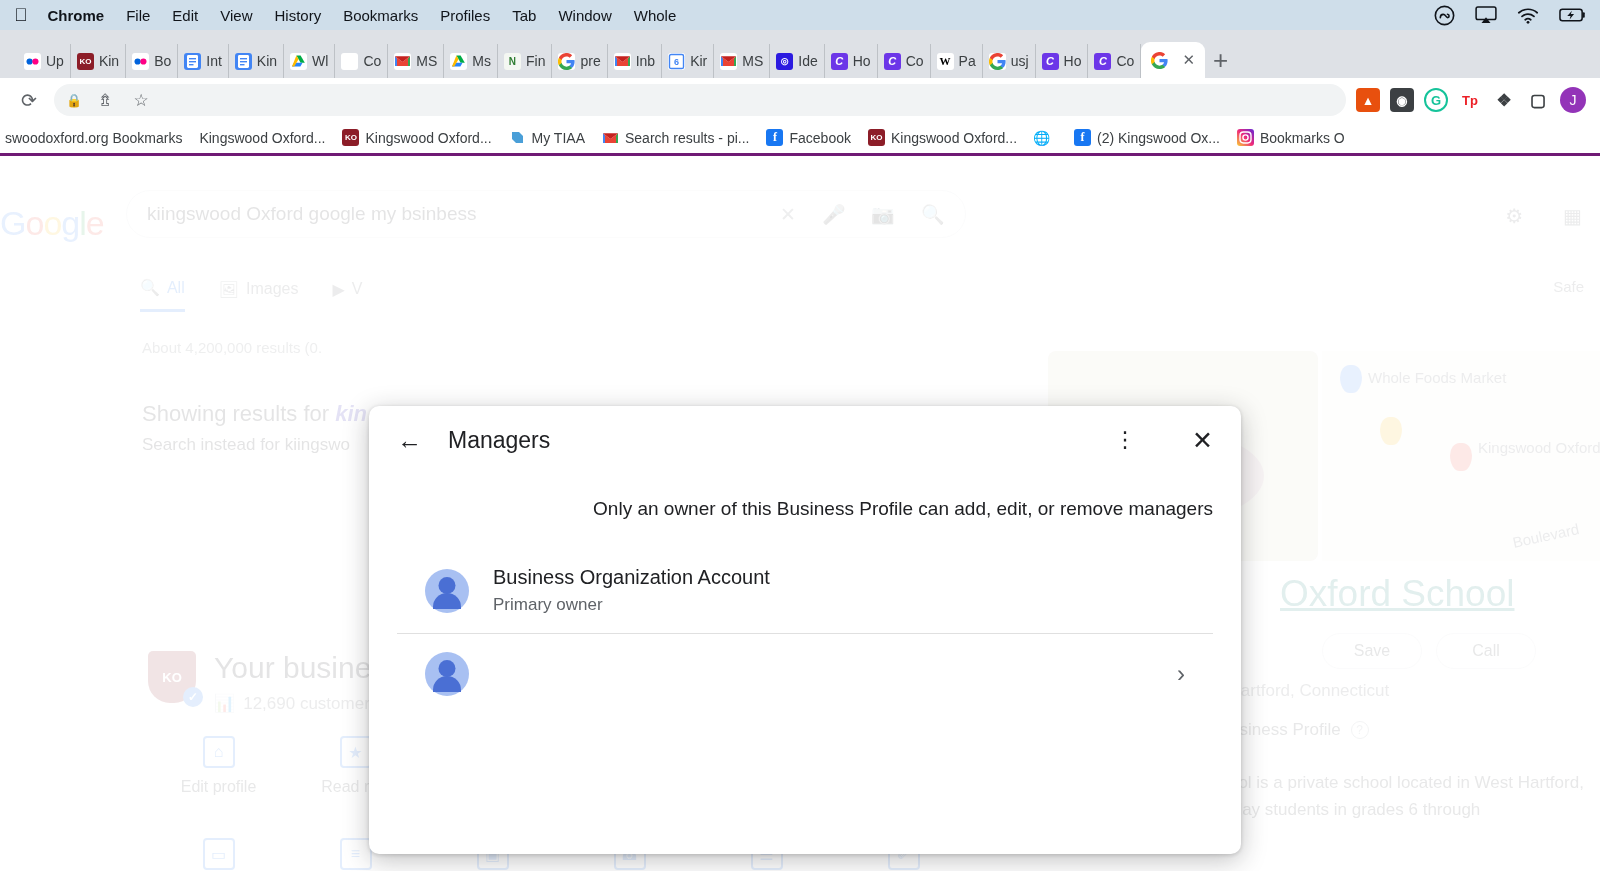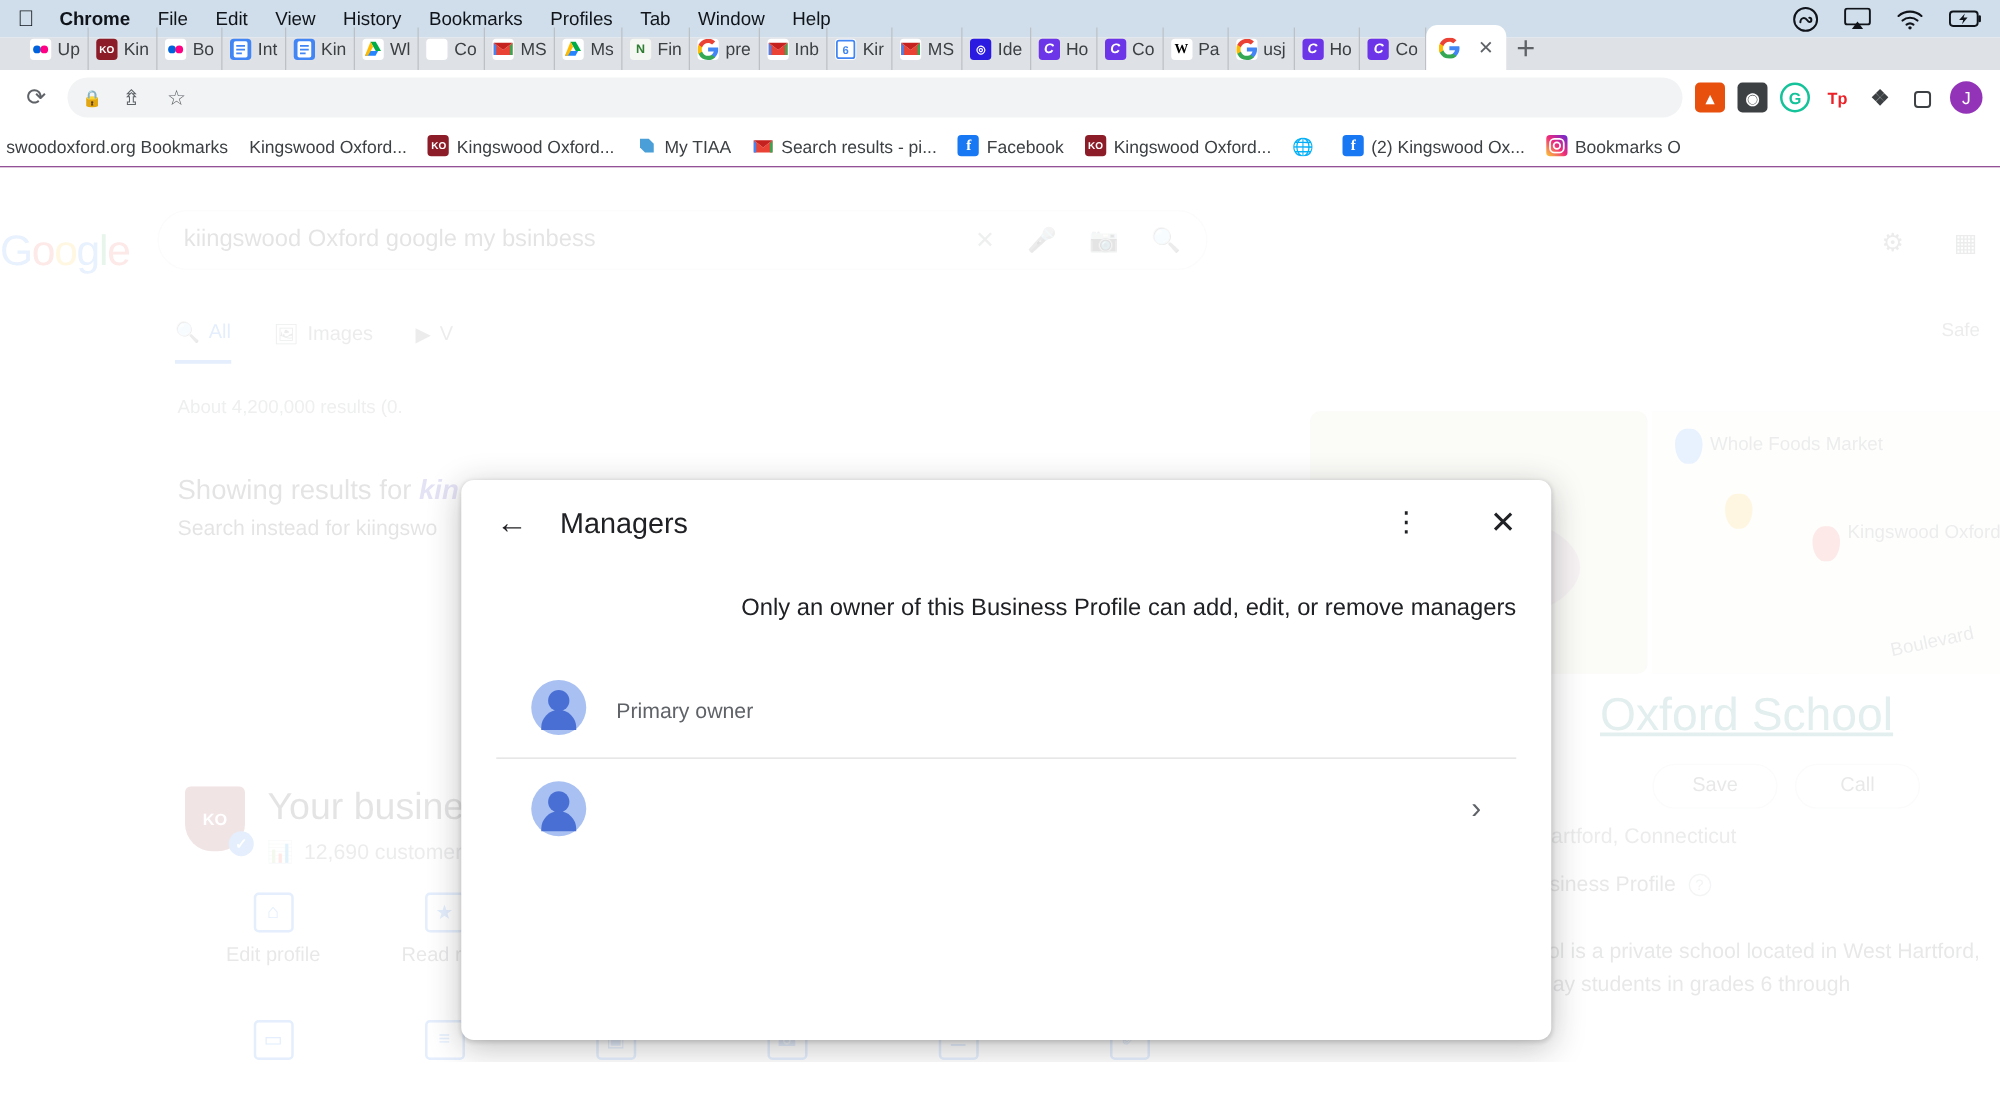--- a/index.html
+++ b/index.html
@@ -20,21 +20,21 @@
     position: relative;
   }
   .macbar .apple { font-size: 18px; margin-right: 20px; line-height: 1; }
   .macbar .mitem { margin-right: 22px; white-space: nowrap; }
   .macbar .mitem.bold { font-weight: bold; }
   .macbar .right { position: absolute; right: 14px; display: flex; align-items: center; gap: 20px; }
   .macbar .right span { display: inline-flex; align-items: center; }
 
   
   .tabstrip {
-    height: 26px; width: 100%;
+    height: 48px; width: 100%;
     background: #dee1e6;
     display: flex; align-items: flex-end;
     padding-left: 18px;
     position: relative;
   }
   .tab {
     display: flex; align-items: center;
     height: 34px;
     padding: 0 6px;
     gap: 5px;
@@ -96,21 +96,21 @@
     font-size: 14px; flex: 0 0 auto;
   }
 
   
   .bmbar {
     height: 34px; width: 100%;
     background: #ffffff;
     display: flex; align-items: center;
     gap: 7px; padding-left: 0px;
     font-size: 14px; color: #3c4043;
-    border-bottom: 1px solid #701a75;
+    border-bottom: 3px solid #701a75;
     overflow: hidden;
   }
   .bm { display: flex; align-items: center; gap: 6px; white-space: nowrap; flex: 0 0 auto; padding: 0 5px; }
 
   
   .page { position: relative; width: 100%; height: 715px; background: #fff; overflow: hidden; }
   .dim { opacity: 0.12; }
 
   .g-logo { position: absolute; left: 0px; top: 48px; font-size: 34px; letter-spacing: -1px; }
   .g-logo i { font-style: normal; }
@@ -222,21 +222,21 @@
   <span class="apple"></span>
   <span class="mitem bold">Chrome</span>
   <span class="mitem">File</span>
   <span class="mitem">Edit</span>
   <span class="mitem">View</span>
   <span class="mitem">History</span>
   <span class="mitem">Bookmarks</span>
   <span class="mitem">Profiles</span>
   <span class="mitem">Tab</span>
   <span class="mitem">Window</span>
-  <span class="mitem">Help</span>
+  <span class="mitem">Whole</span>
   <div class="right">
     <span>
       <svg width="21" height="21" viewBox="0 0 22 22">
           <circle cx="11" cy="11" r="9.6" fill="none" stroke="#10141a" stroke-width="1.7"></circle>
           <path d="M6.6 13.4c0-2.2 1.4-3.6 3-3.6 1.5 0 2.2 1 2.8 1.9.6.9 1 1.5 1.9 1.5.9 0 1.5-.7 1.5-1.7 0-1.1-.7-1.8-1.7-1.8" fill="none" stroke="#10141a" stroke-width="1.7" stroke-linecap="round"></path>
         </svg>
     </span>
     <span>
       <svg width="22" height="18" viewBox="0 0 24 20">
           <rect x="1" y="1" width="22" height="14" rx="2" fill="none" stroke="#10141a" stroke-width="1.7"></rect>
@@ -652,20 +652,21 @@
     </div>
     <div class="m-note">Only an owner of this Business Profile can add, edit, or remove managers</div>
 
     <div style="margin-top:28px;">
       <div class="mrow divider">
         <div class="m-av">
             <span class="head"></span>
             <span class="body"></span>
           </div>
         <div>
+          <div class="m-name">Business Organization Account</div>
           <div class="m-role">
               <span>Primary owner</span>
             </div>
         </div>
       </div>
 
       <div class="mrow">
         <div class="m-av">
             <span class="head"></span>
             <span class="body"></span>

